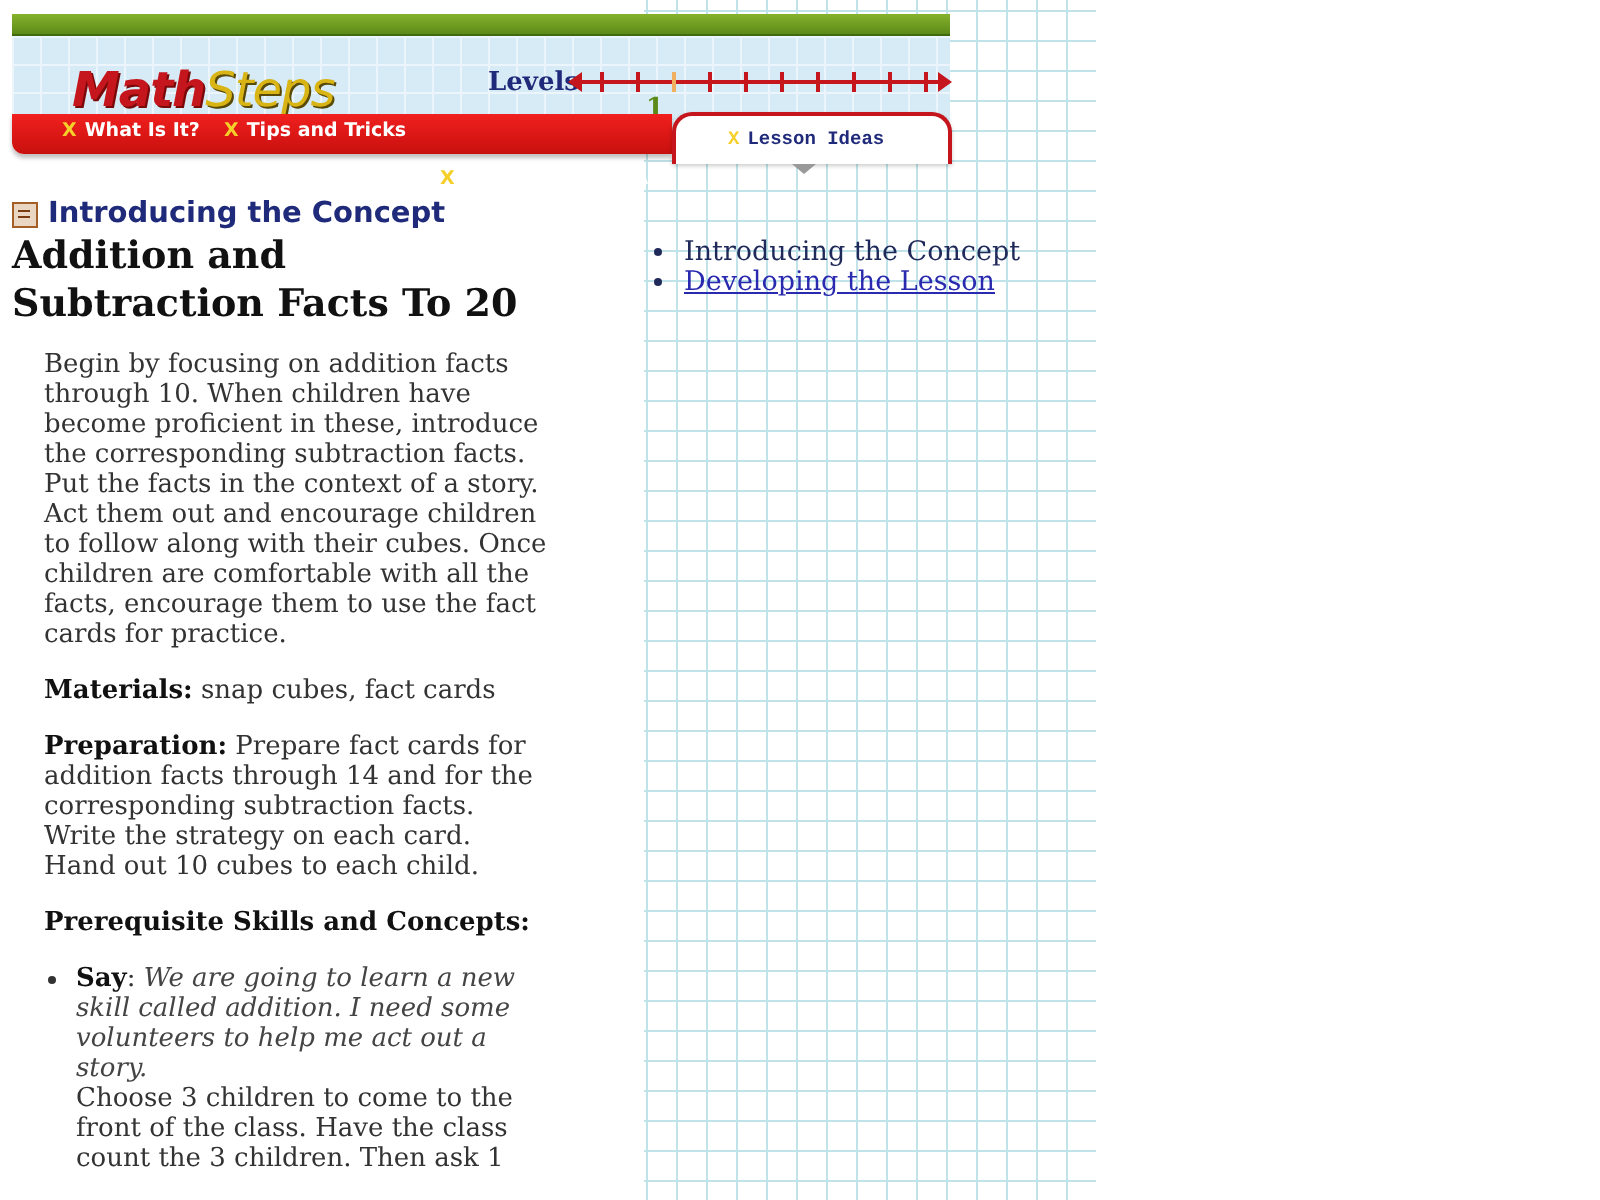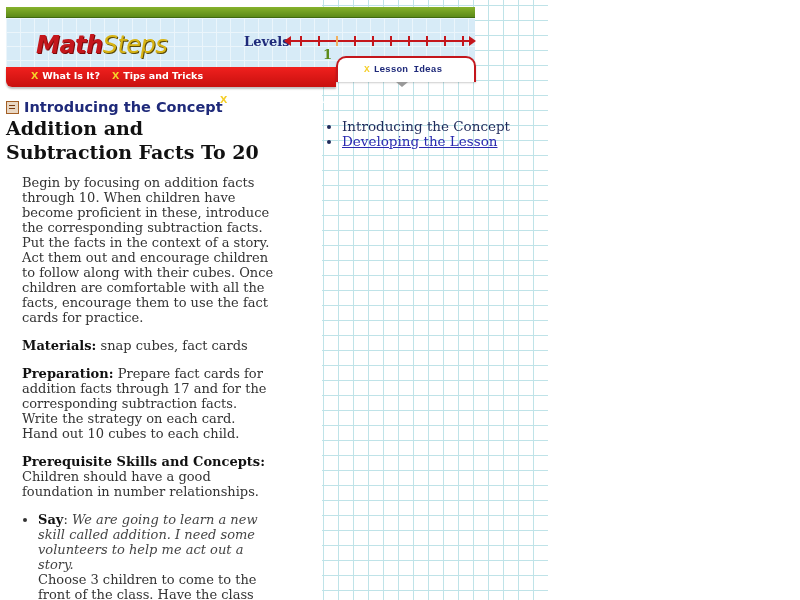--- a/index.html
+++ b/index.html
@@ -56,21 +56,21 @@
     content:""; position:absolute; right:-6px; top:-4px;
     border-left:7px solid #c4161c; border-top:5px solid transparent; border-bottom:5px solid transparent;
   }
   .tick { position:absolute; top:-4px; width:2px; height:10px; background:#c4161c; }
   .tick.active { background:#f0b060; }
   .level-num {
     position:absolute; left:317px; top:29px;
     font-family:"DejaVu Serif", serif; font-weight:bold; font-size:13px; color:#5c8a18;
   }
   .nav-bar {
-    position:absolute; left:0; top:60px; width:330px; height:20px;
+    position:absolute; left:0; top:50px; width:330px; height:20px;
     background:linear-gradient(#f0201e,#c8100e);
     border-radius:0 0 0 6px;
     box-shadow:0 2px 2px rgba(0,0,0,0.25);
   }
   .nav-item {
     position:absolute; top:3px;
     font-family:"DejaVu Sans", sans-serif; font-weight:bold; font-size:9.5px; color:#fff;
     white-space:nowrap; cursor:pointer;
   }
   .nav-item .x { color:#f5cf2a; margin-right:4px; }
@@ -170,22 +170,22 @@
   <div class="section-title">
     <span class="section-icon"></span>
     <span>Introducing the Concept</span>
   </div>
   <h1>
     <span>Addition and</span><br>
     <span>Subtraction Facts To 20</span>
   </h1>
   <p>Begin by focusing on addition facts through 10. When children have become proficient in these, introduce the corresponding subtraction facts. Put the facts in the context of a story. Act them out and encourage children to follow along with their cubes. Once children are comfortable with all the facts, encourage them to use the fact cards for practice.</p>
   <p><b>Materials:</b><span> snap cubes, fact cards</span></p>
-  <p><b>Preparation:</b><span> Prepare fact cards for addition facts through 17 and for the corresponding subtraction facts. Write the strategy on each card. Hand out 10 cubes to each child.</span></p>
-  <p><b>Prerequisite Skills and Concepts:</b><br><span>Children should have a good foundation in number relationships.</span></p>
+  <p><b>Preparation:</b><span> Prepare fact cards for addition facts through 14 and for the corresponding subtraction facts. Write the strategy on each card. Hand out 10 cubes to each child.</span></p>
+  <p><b>Prerequisite Skills and Concepts:</b><br></p>
   <ul class="steps">
     <li>
       <b>Say</b>: <i>We are going to learn a new skill called addition. I need some volunteers to help me act out a story.</i><br>
       <span>Choose 3 children to come to the front of the class. Have the class count the 3 children. Then ask 1</span>
     </li>
   </ul>
 </div>
 
 <div class="side-nav">
   <ul>

